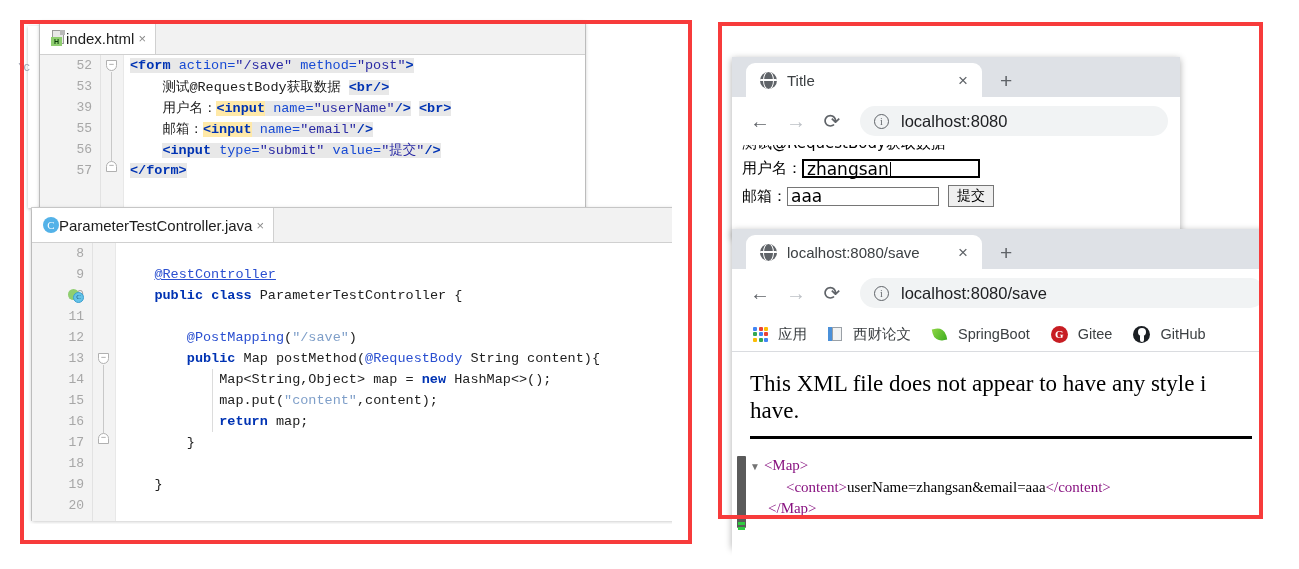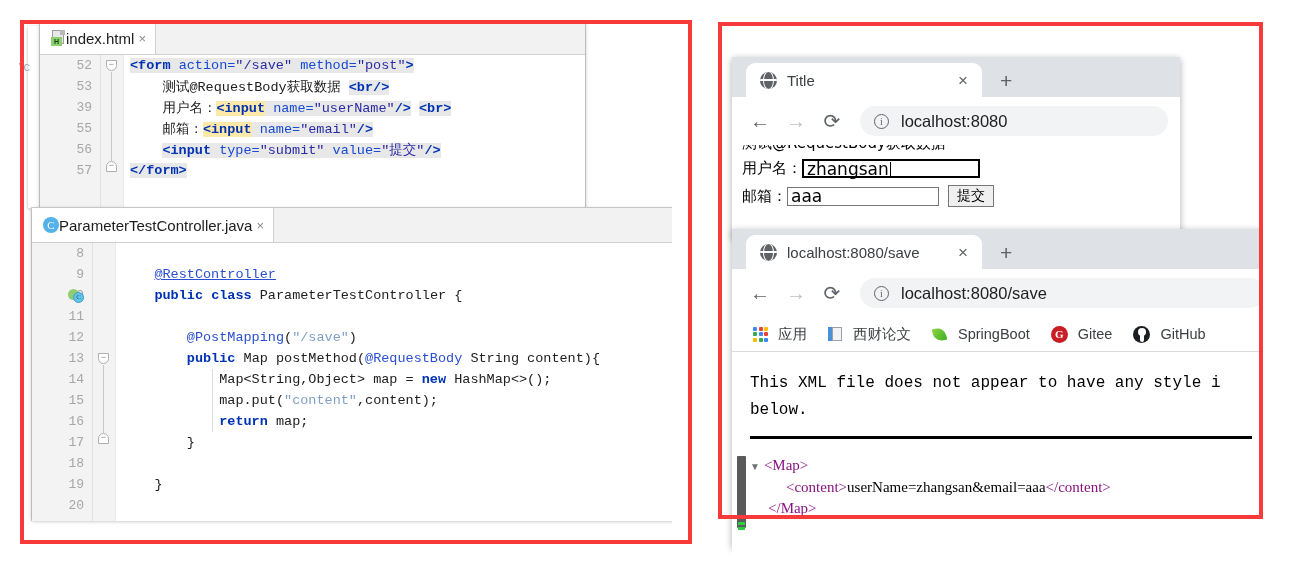--- a/index.html
+++ b/index.html
@@ -166,22 +166,22 @@
      font-family:"DejaVu Sans","Liberation Sans",sans-serif;color:#000;
      display:flex;align-items:center;}
   .inp.focused{border:2px solid #000000;}
   .caret{display:inline-block;width:1px;height:14px;background:#000;margin-left:1px;}
   .subbtn{border:1px solid #767676;background:#efefef;font-size:14px;
      padding:1px 8px;color:#000;
      font-family:"DejaVu Sans","Liberation Sans",sans-serif;}
 
   .page2{background:#ffffff;position:relative;height:236px;overflow:hidden;
          padding:18px 0 0 18px;}
-  .xmlnote{font-size:16px;color:#000000;line-height:27px;max-width:515px;
-     font-family:Liberation Mono, monospace;}
+  .xmlnote{font-size:23px;color:#000000;line-height:27px;max-width:515px;
+     font-family:Liberation Serif, serif;}
   .xmlrule{height:3px;background:#000000;width:502px;margin:12px 0 16px 0;}
   .xmltree{font-family:"Liberation Serif","DejaVu Serif",serif;font-size:15px;
      line-height:21px;color:#000;white-space:nowrap;}
   .tg{color:#881280;}
   .tri{color:#737373;font-size:10px;margin-right:4px;}
   .xmlscroll{position:absolute;left:5px;top:104px;width:9px;height:72px;
      background:#5a5a5a;border-radius:1px;}
   .xmlscroll:after{content:"";position:absolute;left:1px;bottom:3px;right:1px;height:3px;
      background:#2ecc40;box-shadow:0 5px 0 #2ecc40;}
 </style>
@@ -384,21 +384,21 @@
 
       <span class="bm">
         <span class="ghico"></span>
         <span class="bm-label">GitHub</span>
       </span>
     </div>
 
     <div class="page2">
       <div class="xmlnote">
         <span>This XML file does not appear to have any style i</span><br>
-        <span>below.</span>
+        <span>have.</span>
       </div>
       <div class="xmlrule"></div>
 
       <div class="xmltree">
         <div>
           <span class="tri">▼</span><span class="tg">&lt;Map&gt;</span>
         </div>
         <div style="padding-left:36px">
           <span class="tg">&lt;content&gt;</span><span>userName=zhangsan&amp;email=aaa</span><span class="tg">&lt;/content&gt;</span>
         </div>

